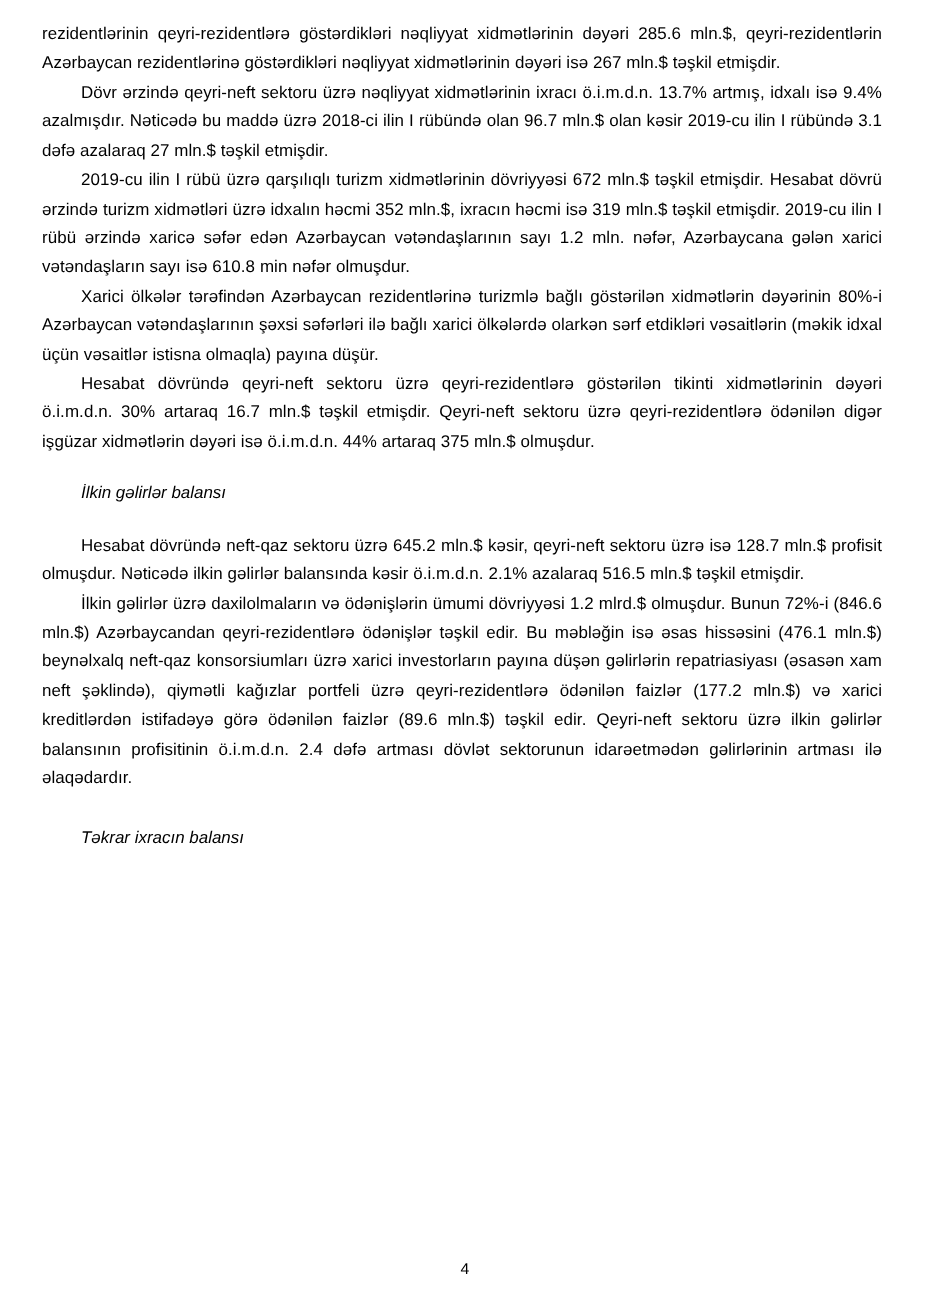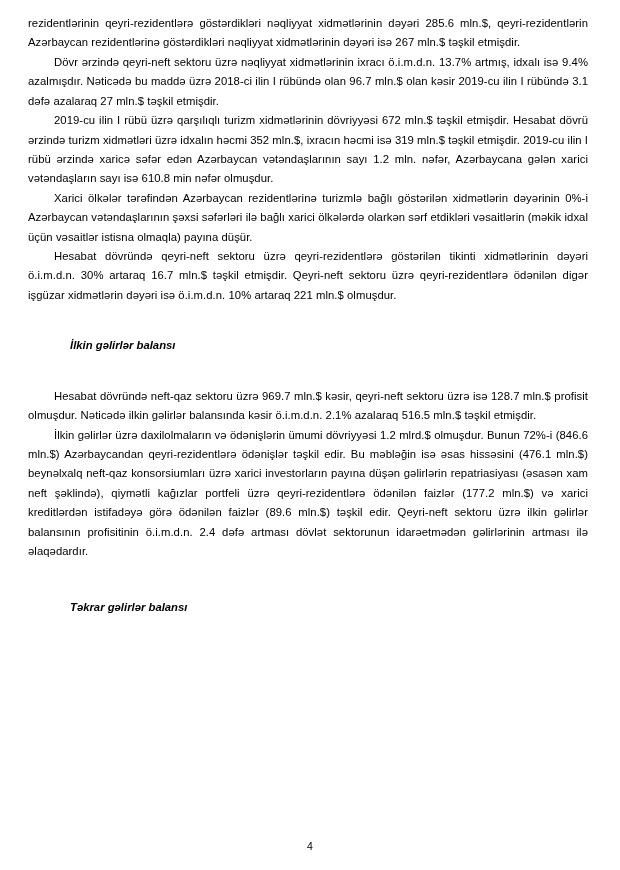--- a/index.html
+++ b/index.html
@@ -27,23 +27,23 @@
     line-height: 1.72;
     text-align: justify;
     text-justify: inter-word;
     text-indent: 26px;
     letter-spacing: 0.05px;
   }
   p.noindent {
     text-indent: 0;
   }
   .heading {
-    margin: 16px;
+    margin: 0;
     font-size: 11.3px;
-    font-weight: bold;
+    font-weight: normal;
     font-style: italic;
     text-indent: 26px;
     line-height: 1.72;
   }
   .gap-md { height: 15px; }
   .gap-lg { height: 20px; }
   .footer {
     position: absolute;
     left: 0;
     right: 0;
@@ -56,35 +56,35 @@
 <body>
 
 <div class="page">
 
   <p class="para noindent">rezidentlərinin qeyri-rezidentlərə göstərdikləri nəqliyyat xidmətlərinin dəyəri 285.6 mln.$, qeyri-rezidentlərin Azərbaycan rezidentlərinə göstərdikləri nəqliyyat xidmətlərinin dəyəri isə 267 mln.$ təşkil etmişdir.</p>
 
   <p class="para">Dövr ərzində qeyri-neft sektoru üzrə nəqliyyat xidmətlərinin ixracı ö.i.m.d.n. 13.7% artmış, idxalı isə 9.4% azalmışdır. Nəticədə bu maddə üzrə 2018-ci ilin I rübündə olan 96.7 mln.$ olan kəsir 2019-cu ilin I rübündə 3.1 dəfə azalaraq 27 mln.$ təşkil etmişdir.</p>
 
   <p class="para">2019-cu ilin I rübü üzrə qarşılıqlı turizm xidmətlərinin dövriyyəsi 672 mln.$ təşkil etmişdir. Hesabat dövrü ərzində turizm xidmətləri üzrə idxalın həcmi 352 mln.$, ixracın həcmi isə 319 mln.$ təşkil etmişdir. 2019-cu ilin I rübü ərzində xaricə səfər edən Azərbaycan vətəndaşlarının sayı 1.2 mln. nəfər, Azərbaycana gələn xarici vətəndaşların sayı isə 610.8 min nəfər olmuşdur.</p>
 
-  <p class="para">Xarici ölkələr tərəfindən Azərbaycan rezidentlərinə turizmlə bağlı göstərilən xidmətlərin dəyərinin 0%-i Azərbaycan vətəndaşlarının şəxsi səfərləri ilə bağlı xarici ölkələrdə olarkən sərf etdikləri vəsaitlərin (məkik idxal üçün vəsaitlər istisna olmaqla) payına düşür.</p>
+  <p class="para">Xarici ölkələr tərəfindən Azərbaycan rezidentlərinə turizmlə bağlı göstərilən xidmətlərin dəyərinin 80%-i Azərbaycan vətəndaşlarının şəxsi səfərləri ilə bağlı xarici ölkələrdə olarkən sərf etdikləri vəsaitlərin (məkik idxal üçün vəsaitlər istisna olmaqla) payına düşür.</p>
 
-  <p class="para">Hesabat dövründə qeyri-neft sektoru üzrə qeyri-rezidentlərə göstərilən tikinti xidmətlərinin dəyəri ö.i.m.d.n. 30% artaraq 16.7 mln.$ təşkil etmişdir. Qeyri-neft sektoru üzrə qeyri-rezidentlərə ödənilən digər işgüzar xidmətlərin dəyəri isə ö.i.m.d.n. 10% artaraq 221 mln.$ olmuşdur.</p>
+  <p class="para">Hesabat dövründə qeyri-neft sektoru üzrə qeyri-rezidentlərə göstərilən tikinti xidmətlərinin dəyəri ö.i.m.d.n. 30% artaraq 16.7 mln.$ təşkil etmişdir. Qeyri-neft sektoru üzrə qeyri-rezidentlərə ödənilən digər işgüzar xidmətlərin dəyəri isə ö.i.m.d.n. 44% artaraq 375 mln.$ olmuşdur.</p>
 
   <div class="gap-md"></div>
 
   <p class="heading">İlkin gəlirlər balansı</p>
 
   <div class="gap-md"></div>
 
-  <p class="para">Hesabat dövründə neft-qaz sektoru üzrə 969.7 mln.$ kəsir, qeyri-neft sektoru üzrə isə 128.7 mln.$ profisit olmuşdur. Nəticədə ilkin gəlirlər balansında kəsir ö.i.m.d.n. 2.1% azalaraq 516.5 mln.$ təşkil etmişdir.</p>
+  <p class="para">Hesabat dövründə neft-qaz sektoru üzrə 645.2 mln.$ kəsir, qeyri-neft sektoru üzrə isə 128.7 mln.$ profisit olmuşdur. Nəticədə ilkin gəlirlər balansında kəsir ö.i.m.d.n. 2.1% azalaraq 516.5 mln.$ təşkil etmişdir.</p>
 
   <p class="para">İlkin gəlirlər üzrə daxilolmaların və ödənişlərin ümumi dövriyyəsi 1.2 mlrd.$ olmuşdur. Bunun 72%-i (846.6 mln.$) Azərbaycandan qeyri-rezidentlərə ödənişlər təşkil edir. Bu məbləğin isə əsas hissəsini (476.1 mln.$) beynəlxalq neft-qaz konsorsiumları üzrə xarici investorların payına düşən gəlirlərin repatriasiyası (əsasən xam neft şəklində), qiymətli kağızlar portfeli üzrə qeyri-rezidentlərə ödənilən faizlər (177.2 mln.$) və xarici kreditlərdən istifadəyə görə ödənilən faizlər (89.6 mln.$) təşkil edir. Qeyri-neft sektoru üzrə ilkin gəlirlər balansının profisitinin ö.i.m.d.n. 2.4 dəfə artması dövlət sektorunun idarəetmədən gəlirlərinin artması ilə əlaqədardır.</p>
 
   <div class="gap-lg"></div>
 
-  <p class="heading">Təkrar gəlirlər balansı</p>
+  <p class="heading">Təkrar ixracın balansı</p>
 
   <div class="gap-md"></div>
 
 
   <div class="footer">4</div>
 </div>
 
 </body></html>

